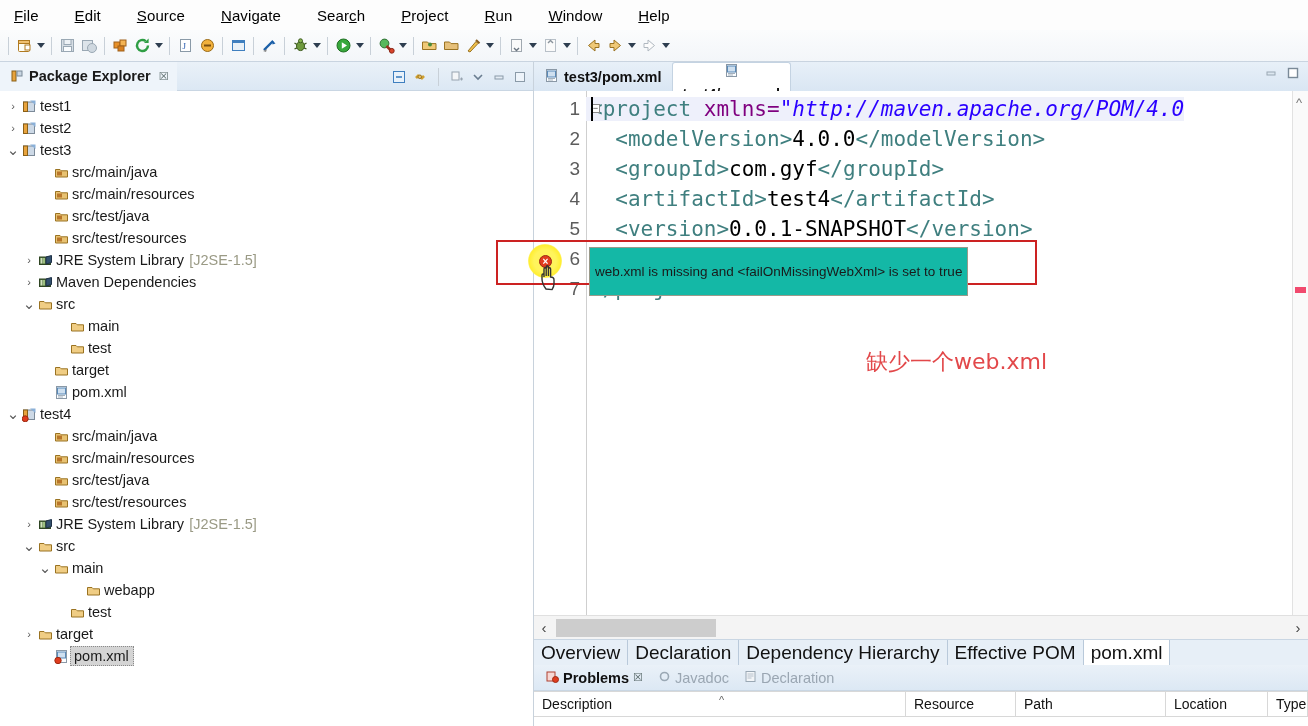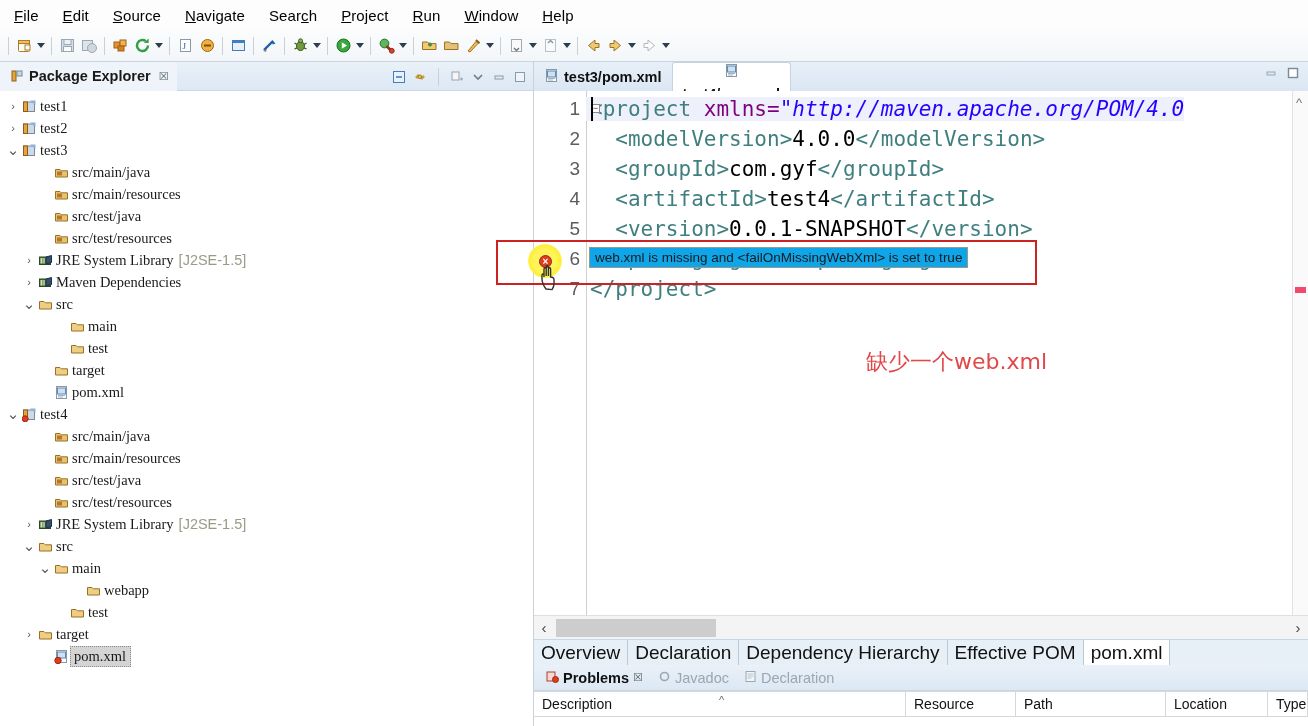--- a/index.html
+++ b/index.html
@@ -10,21 +10,21 @@
     background: #ffffff;
     color: #1a1a1a;
   }
   #app { position: relative; width: 1308px; height: 726px; }
 
   
   .menubar {
     position: absolute; left: 0; top: 0; width: 1308px; height: 30px;
     background: #fdfdfd;
     display: flex; align-items: center;
-    padding-left: 6px; gap: 8px;
+    padding-left: 6px; gap: 20px;
   }
   .menu-item {
     font-size: 15px; padding: 2px 8px; color: #000; white-space: nowrap;
     letter-spacing: .1px;
   }
   .menu-item u { text-decoration: underline; text-underline-offset: 1px; }
 
   
   .toolbar {
     position: absolute; left: 0; top: 30px; width: 1308px; height: 32px;
@@ -74,21 +74,21 @@
   .trow {
     height: 22px; display: flex; align-items: center; white-space: nowrap;
     padding-left: 6px;
   }
   .twist {
     width: 14px; display: inline-flex; align-items: center; justify-content: center;
     font-size: 11px; color: #5a5a5a; flex: 0 0 14px;
   }
   .twist.none { visibility: hidden; }
   .ticon { width: 18px; flex: 0 0 18px; display: flex; align-items: center; justify-content: center; }
-  .tlabel { padding-left: 2px; font-family: Liberation Serif, serif; }
+  .tlabel { padding-left: 2px; }
   .tsub { color: #9a9a85; padding-left: 5px; }
   .sel-label {
     background: #d4d4d4; padding: 1px 4px 1px 3px; border: 1px dotted #8a8a8a;
   }
 
   
   .right-panel {
     position: absolute; left: 534px; top: 62px; width: 774px; height: 664px;
     background: #ffffff;
   }
@@ -146,23 +146,23 @@
   .caret {
     position: absolute; width: 2px; height: 24px; background: #000;
   }
 
   
   .red-box {
     position: absolute; border: 2px solid #cc2222; pointer-events: none;
   }
   .error-tooltip {
     position: absolute;
-    background: #0ea5e9; border: 1px solid #9a9a8a;
+    background: #14b8a6; border: 1px solid #9a9a8a;
     font-family: "Liberation Sans", sans-serif; font-size: 13.5px;
-    color: #1a1a1a; padding: 2px 5px; white-space: nowrap;
+    color: #1a1a1a; padding: 16px 5px; white-space: nowrap;
   }
   .hl-circle {
     position: absolute; width: 34px; height: 34px; border-radius: 50%;
     background: radial-gradient(circle, #fff45c 46%, #ffee33 66%, rgba(255,240,60,0) 78%);
   }
   .err-dot {
     position: absolute; width: 13px; height: 13px; border-radius: 50%;
     background: #e03c1e; border: 1px solid #9c2a12;
     display: flex; align-items: center; justify-content: center;
     color: #fff; font-size: 10px; font-weight: bold; font-family: "Liberation Sans", sans-serif;

